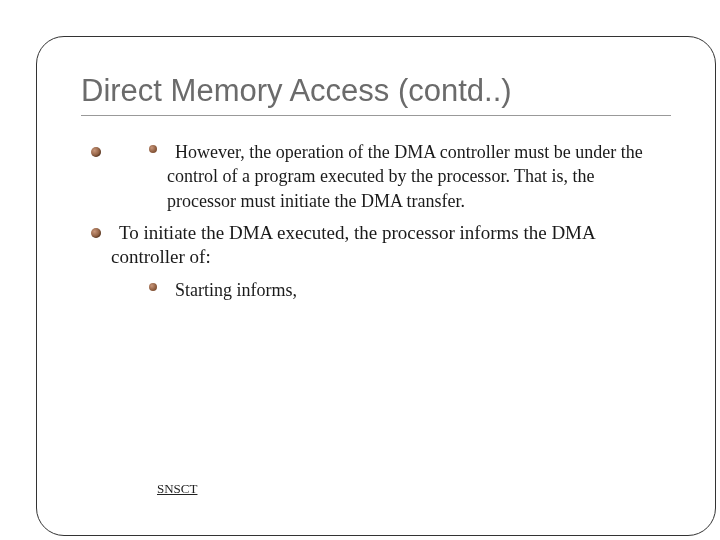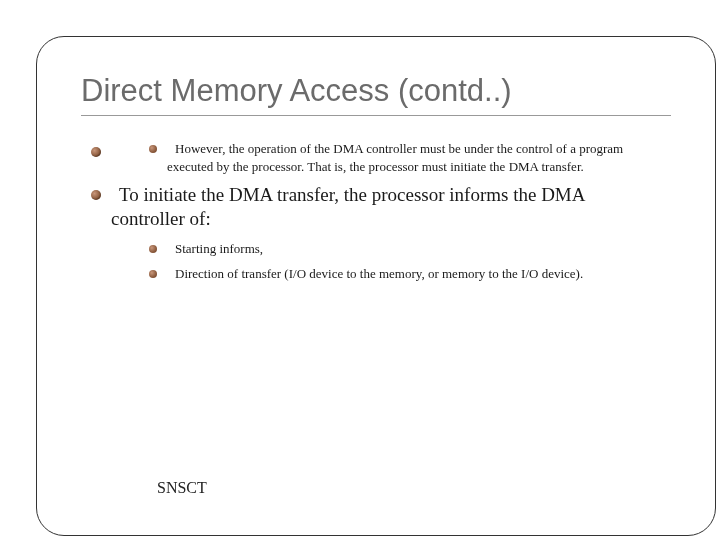--- a/index.html
+++ b/index.html
@@ -53,59 +53,59 @@
     box-shadow: inset -1px -1px 1px rgba(0,0,0,0.25);
   }
   ul.inner {
     list-style: none;
     padding-left: 22px;
     margin-top: 4px;
   }
   ul.inner > li {
     position: relative;
     padding-left: 18px;
-    font-size: 13px;
+    font-size: 18px;
     line-height: 1.35;
     margin-bottom: 2px;
     font-family: Georgia, 'Times New Roman', serif;
   }
   ul.inner > li::before {
     content: "";
     position: absolute;
     left: 0;
     top: 5px;
     width: 8px;
     height: 8px;
     border-radius: 50%;
     background: radial-gradient(circle at 35% 35%, #c8967a, #8b5a3c 60%, #6b3e26);
   }
   .footer {
     position: absolute;
     bottom: 30px;
     left: 112px;
-    font-size: 16px;
+    font-size: 13px;
     font-family: Georgia, serif;
     color: #222;
+    text-decoration: underline;
   }
 </style>
 </head>
 <body>
 
 <div class="slide-frame">
   <h1 class="title">Direct Memory Access (contd..)</h1>
 
   <ul class="outer">
     <li>
       <ul class="inner">
         <li><span>However, the operation of the DMA controller must be under the control of a program executed by the processor. That is, the processor must initiate the DMA transfer.</span></li>
       </ul>
     </li>
     <li>
-      <span>To initiate the DMA transfer, the processor informs the DMA controller of:</span>
+      <span>To initiate the DMA executed, the processor informs the DMA controller of:</span>
       <ul class="inner">
         <li><span>Starting informs,</span></li>
-        <li><span>Direction of transfer (I/O device to the memory, or memory to the I/O device).</span></li>
       </ul>
     </li>
   </ul>
 
   <div class="footer">SNSCT</div>
 </div>
 
 </body></html>

